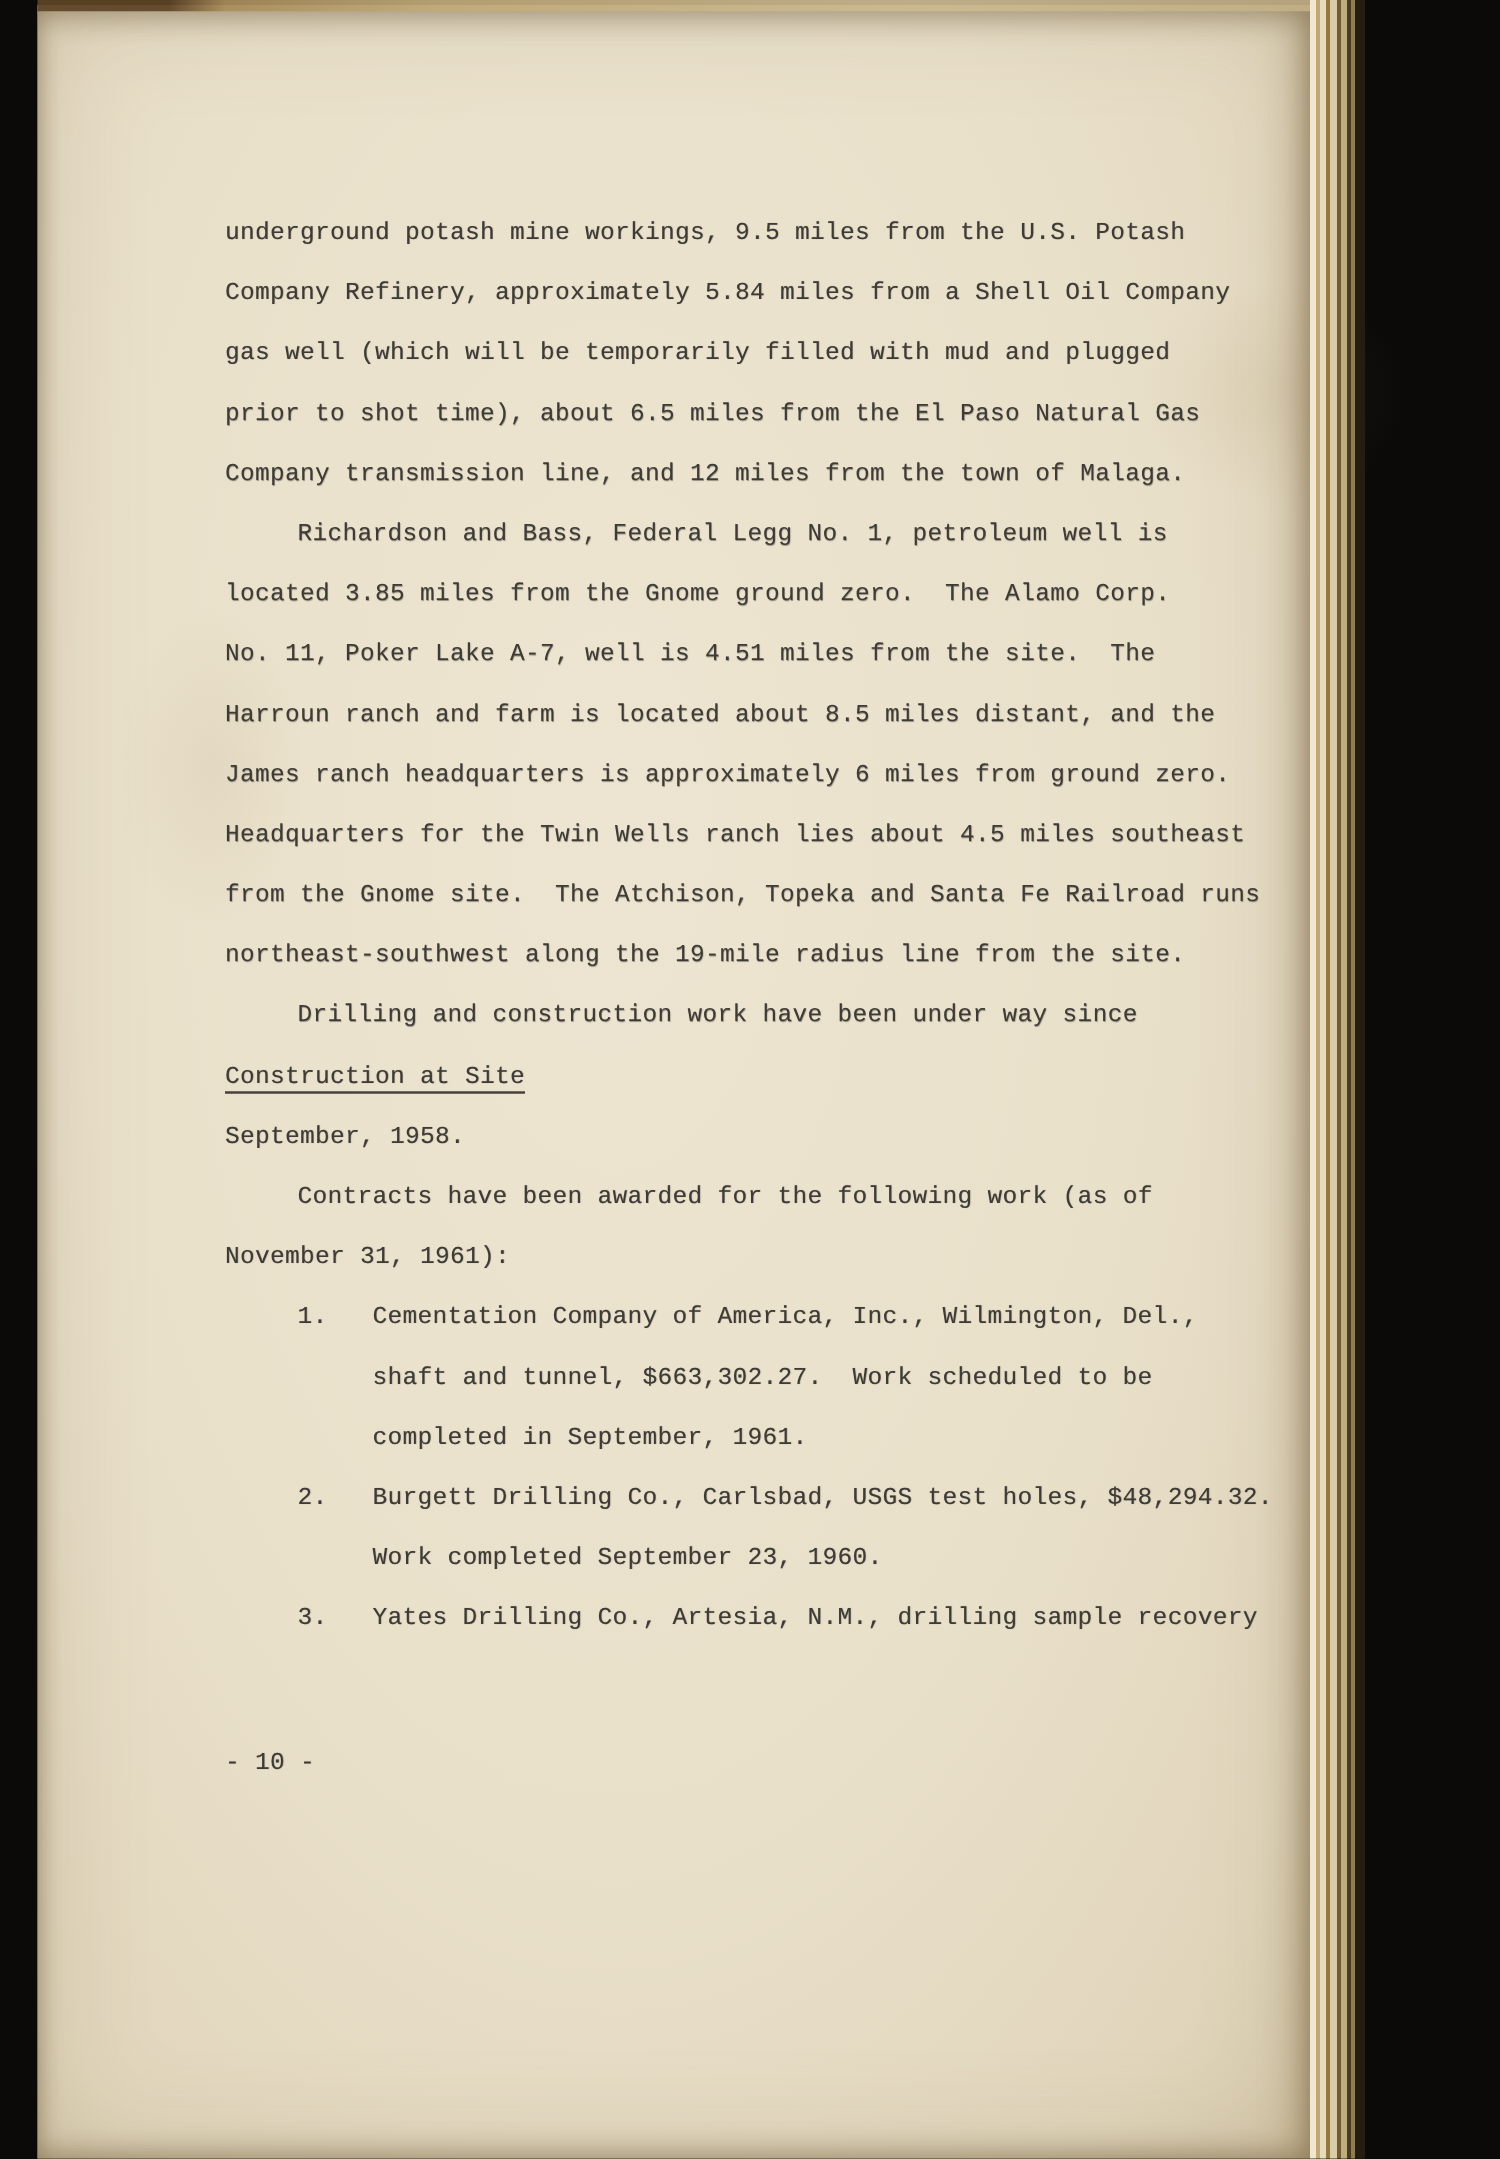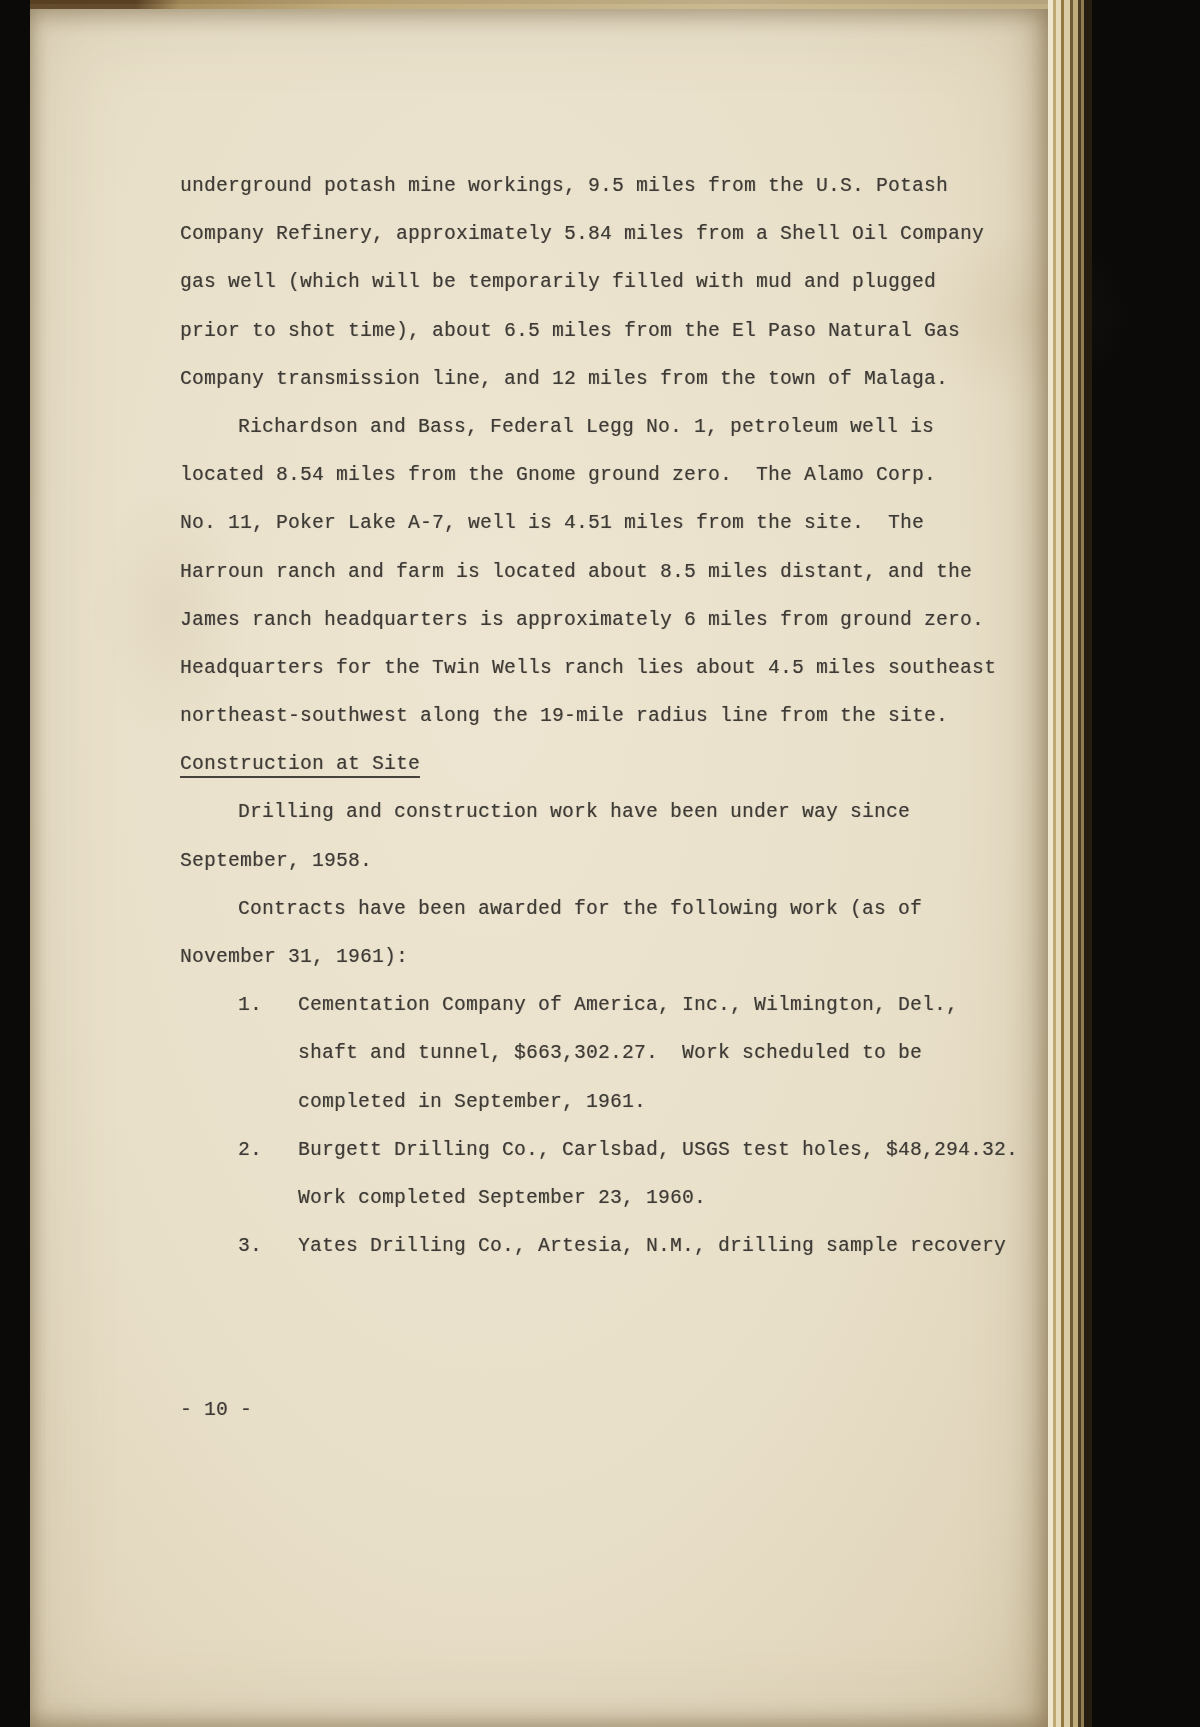--- a/index.html
+++ b/index.html
@@ -99,30 +99,31 @@
 <div class="fore-edge"></div>
 
 <div class="textcol">
   <div class="line">underground potash mine workings, 9.5 miles from the U.S. Potash</div>
   <div class="line">Company Refinery, approximately 5.84 miles from a Shell Oil Company</div>
   <div class="line">gas well (which will be temporarily filled with mud and plugged</div>
   <div class="line">prior to shot time), about 6.5 miles from the El Paso Natural Gas</div>
   <div class="line">Company transmission line, and 12 miles from the town of Malaga.</div>
 
   <div class="line indent">Richardson and Bass, Federal Legg No. 1, petroleum well is</div>
-  <div class="line">located 8.54 miles from the Gnome ground zero.  The Alamo Corp.</div>
+  <div class="line">located 3.85 miles from the Gnome ground zero.  The Alamo Corp.</div>
   <div class="line">No. 11, Poker Lake A-7, well is 4.51 miles from the site.  The</div>
   <div class="line">Harroun ranch and farm is located about 8.5 miles distant, and the</div>
   <div class="line">James ranch headquarters is approximately 6 miles from ground zero.</div>
   <div class="line">Headquarters for the Twin Wells ranch lies about 4.5 miles southeast</div>
+  <div class="line">from the Gnome site.  The Atchison, Topeka and Santa Fe Railroad runs</div>
   <div class="line">northeast-southwest along the 19-mile radius line from the site.</div>
 
+  <div class="line indent">Drilling and construction work have been under way since</div>
+
   <div class="line"><span class="heading">Construction at Site</span></div>
-
-  <div class="line indent">Drilling and construction work have been under way since</div>
   <div class="line">September, 1958.</div>
 
   <div class="line indent">Contracts have been awarded for the following work (as of</div>
   <div class="line">November 31, 1961):</div>
 
   <div class="line li-first"><span class="num">1.</span><span>Cementation Company of America, Inc., Wilmington, Del.,</span></div>
   <div class="line li-cont">shaft and tunnel, $663,302.27.  Work scheduled to be</div>
   <div class="line li-cont">completed in September, 1961.</div>
 
   <div class="line li-first"><span class="num">2.</span><span>Burgett Drilling Co., Carlsbad, USGS test holes, $48,294.32.</span></div>

